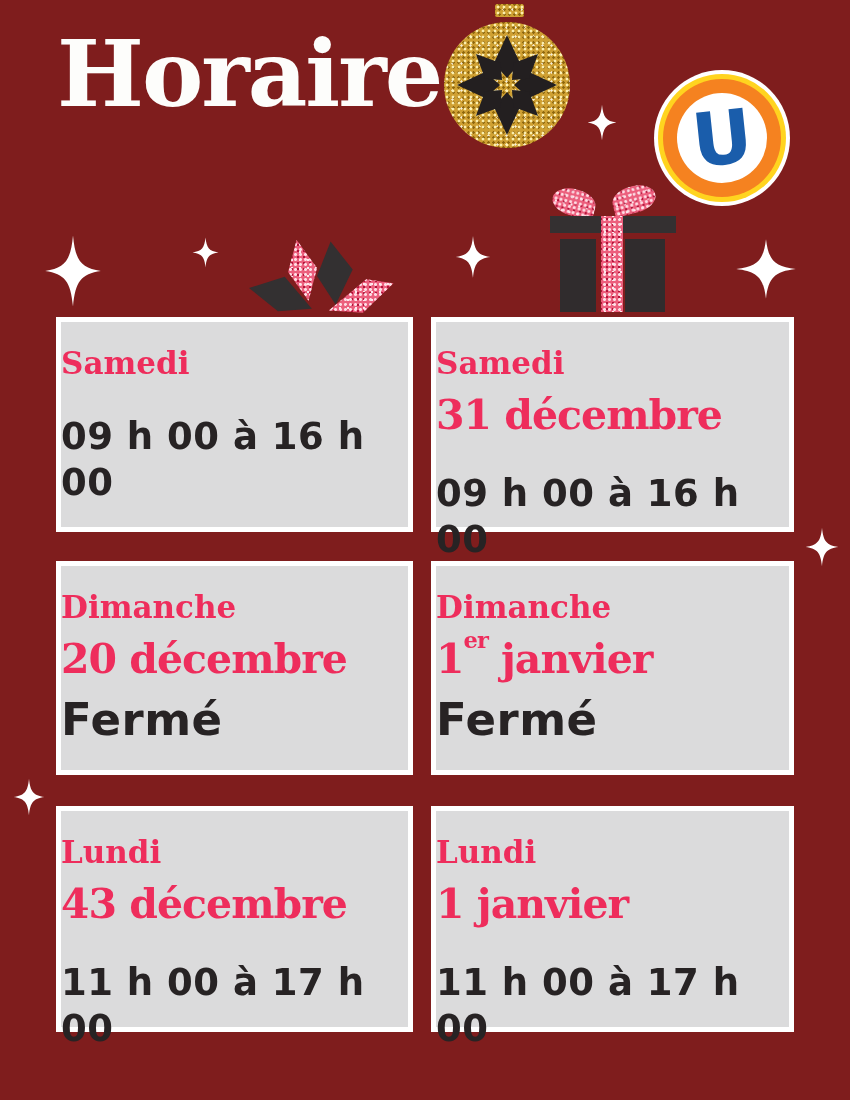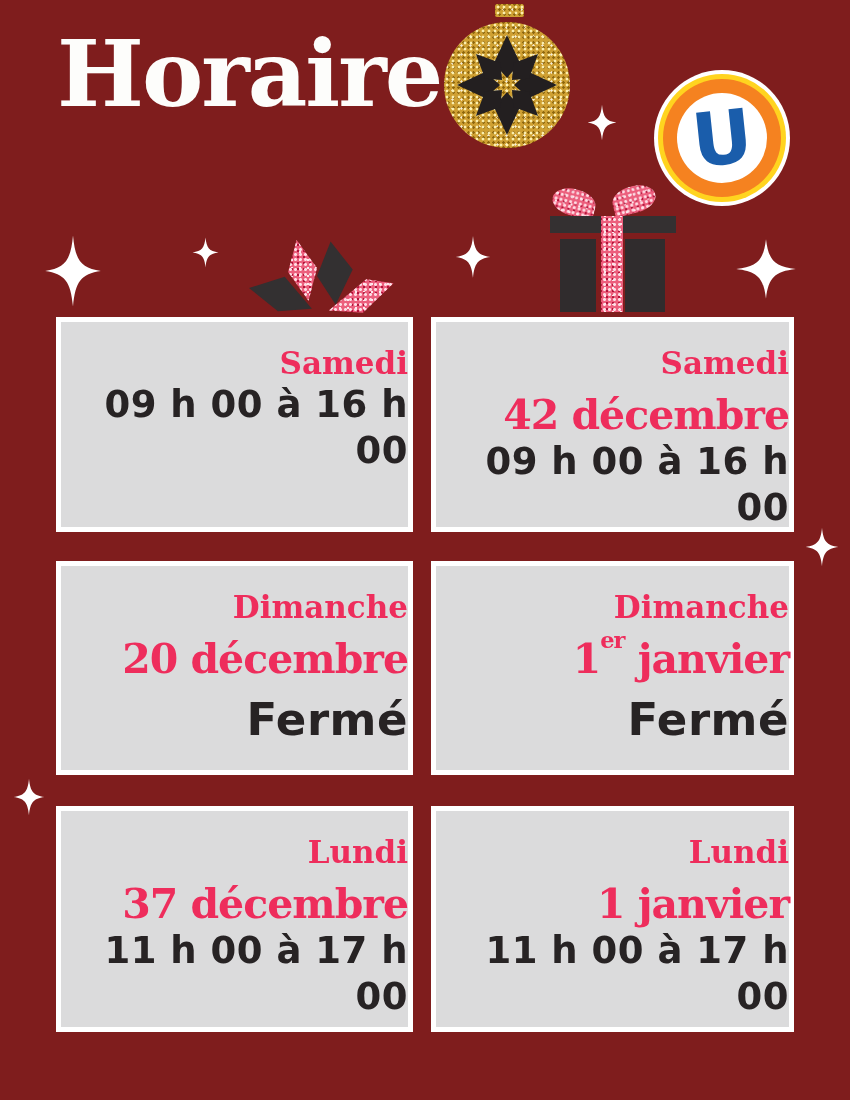--- a/index.html
+++ b/index.html
@@ -75,34 +75,34 @@
   .leaf.d2{background:#333031;clip-path:polygon(58% 7%, 71% 42%, 61% 86%, 50% 50%);}
   .leaf.p2{clip-path:polygon(95% 59%, 79% 54%, 57% 93%, 77% 96%);}
   
   .sparkle{position:absolute;}
   
   .card{
     position:absolute;
     background:#dbdbdc;
     border:5px solid #ffffff;
     box-sizing:border-box;
-    text-align:right;
+    text-align:left;
     padding-top:22px;
-    padding-left:24px;
   }
   .card-day{
     font-family:"DejaVu Serif", serif;font-weight:bold;
     font-size:31px;line-height:38px;color:#ee2d5c;
   }
   .card-date{
     font-family:"DejaVu Serif", serif;font-weight:bold;
     font-size:41px;line-height:48px;letter-spacing:-1px;color:#ee2d5c;
   }
   .card-date sup{font-size:55%;position:relative;top:-0.45em;}
   .card-hours{
+    margin-top:32px;
     font-family:"DejaVu Sans", sans-serif;font-weight:bold;
     font-size:37px;line-height:46px;color:#272324;letter-spacing:0.5px;
   }
   .card.closed .card-hours{font-size:45px;margin-top:14px;}
 </style>
 </head>
 <body>
 
 <div class="poster">
 
@@ -174,39 +174,39 @@
       <path fill="#ffffff" d="M0,-48 C4,-14 14,-4 48,0 C14,4 4,14 0,48 C-4,14 -14,4 -48,0 C-14,-4 -4,-14 0,-48 Z"></path>
     </svg>
 
   <article class="card" style="left:56px;top:317px;width:357px;height:215px;">
     <div class="card-day">Samedi</div>
     <div class="card-hours">09 h 00 à 16 h 00</div>
   </article>
 
   <article class="card" style="left:431px;top:317px;width:363px;height:215px;">
     <div class="card-day">Samedi</div>
-    <div class="card-date"><span>42 décembre</span><sup></sup><span></span></div>
+    <div class="card-date"><span>31 décembre</span><sup></sup><span></span></div>
     <div class="card-hours">09 h 00 à 16 h 00</div>
   </article>
 
   <article class="card closed" style="left:56px;top:561px;width:357px;height:214px;">
     <div class="card-day">Dimanche</div>
     <div class="card-date"><span>20 décembre</span><sup></sup><span></span></div>
     <div class="card-hours">Fermé</div>
   </article>
 
   <article class="card closed" style="left:431px;top:561px;width:363px;height:214px;">
     <div class="card-day">Dimanche</div>
     <div class="card-date"><span>1</span><sup>er</sup><span> janvier</span></div>
     <div class="card-hours">Fermé</div>
   </article>
 
   <article class="card" style="left:56px;top:806px;width:357px;height:226px;">
     <div class="card-day">Lundi</div>
-    <div class="card-date"><span>37 décembre</span><sup></sup><span></span></div>
+    <div class="card-date"><span>43 décembre</span><sup></sup><span></span></div>
     <div class="card-hours">11 h 00 à 17 h 00</div>
   </article>
 
   <article class="card" style="left:431px;top:806px;width:363px;height:226px;">
     <div class="card-day">Lundi</div>
     <div class="card-date"><span>1 janvier</span><sup></sup><span></span></div>
     <div class="card-hours">11 h 00 à 17 h 00</div>
   </article>
 
 </div>

